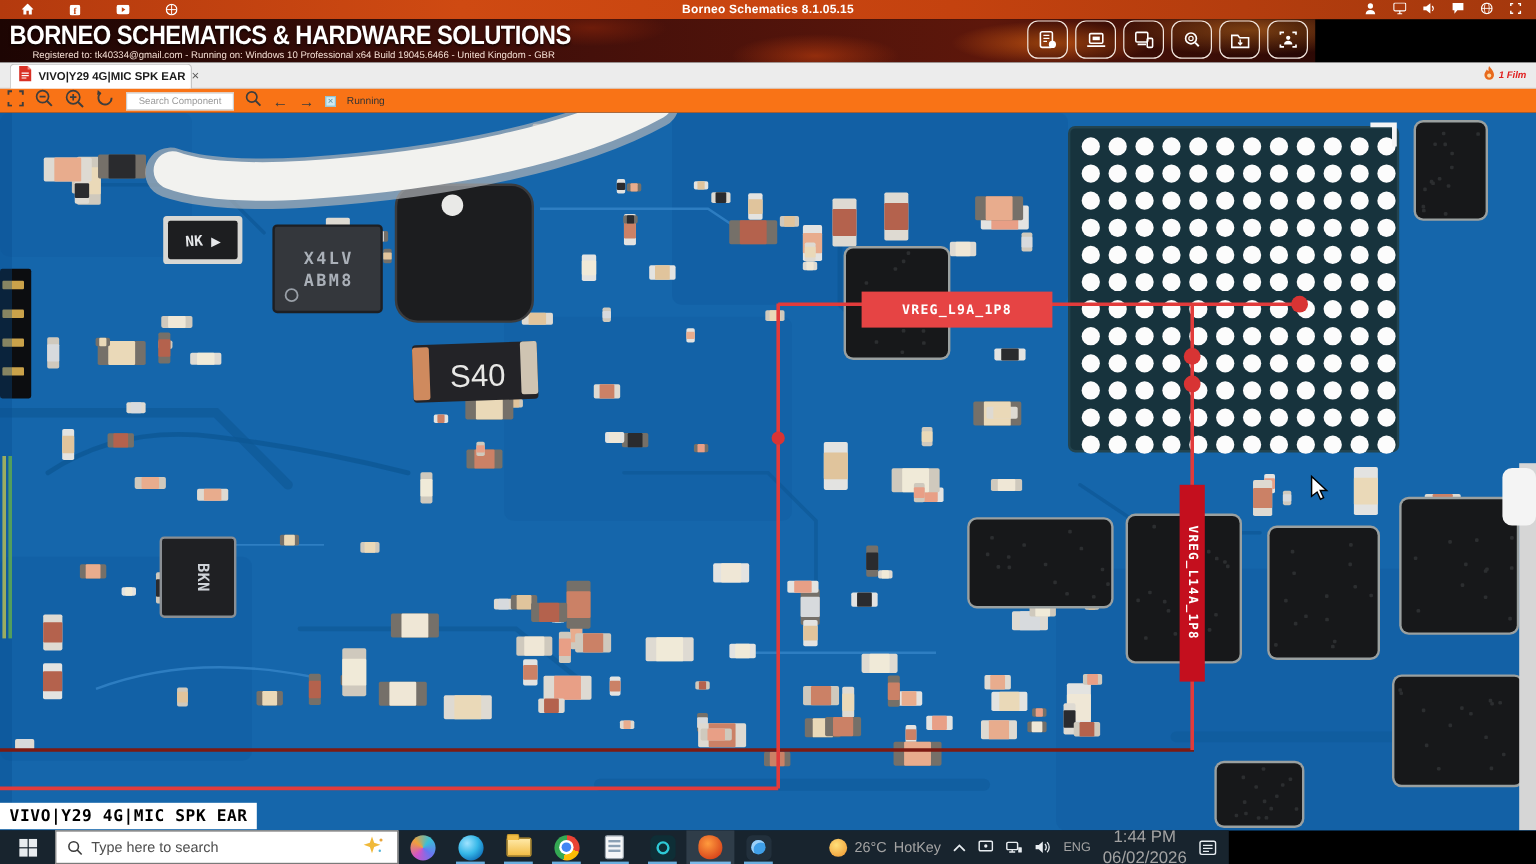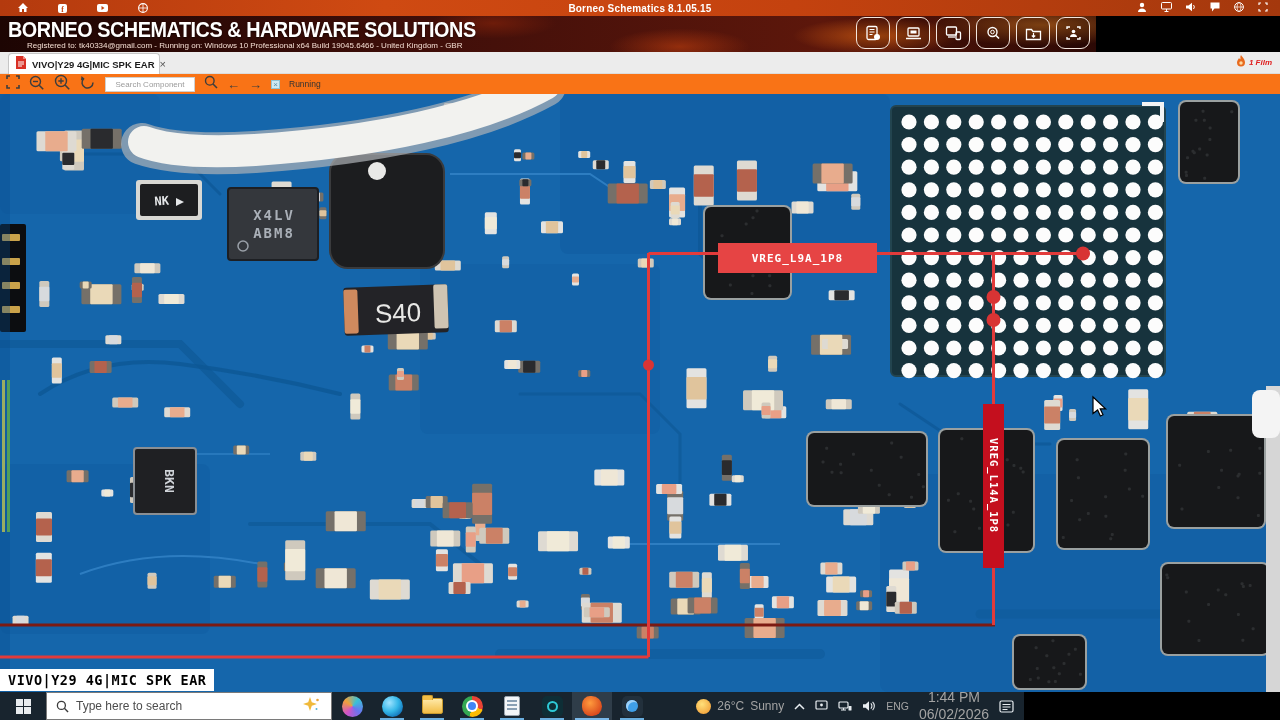--- a/index.html
+++ b/index.html
@@ -978,21 +978,21 @@
   <div class="appcell running">
       <div id="ico-camera">
         <i></i>
       </div>
     </div>
 
   <div id="tb-right">
     <div id="weather">
       <div id="sun-ico"></div>
       <span>26°C</span>
-      <span>Sunny</span>
+      <span>HotKey</span>
     </div>
     <span class="tray-glyph">
         <svg width="11" height="7" viewBox="0 0 11 7">
           <path d="M1 6l4.5-4.5L10 6" fill="none" stroke="#e8edf1" stroke-width="1.5"></path>
         </svg>
       </span>
     <span class="tray-glyph">
         <svg width="13" height="12" viewBox="0 0 13 12">
           <rect x="1" y="1" width="11" height="8" rx="1" fill="none" stroke="#e8edf1" stroke-width="1.2"></rect>
           <circle cx="6.5" cy="5" r="1.4" fill="#e8edf1"></circle>

